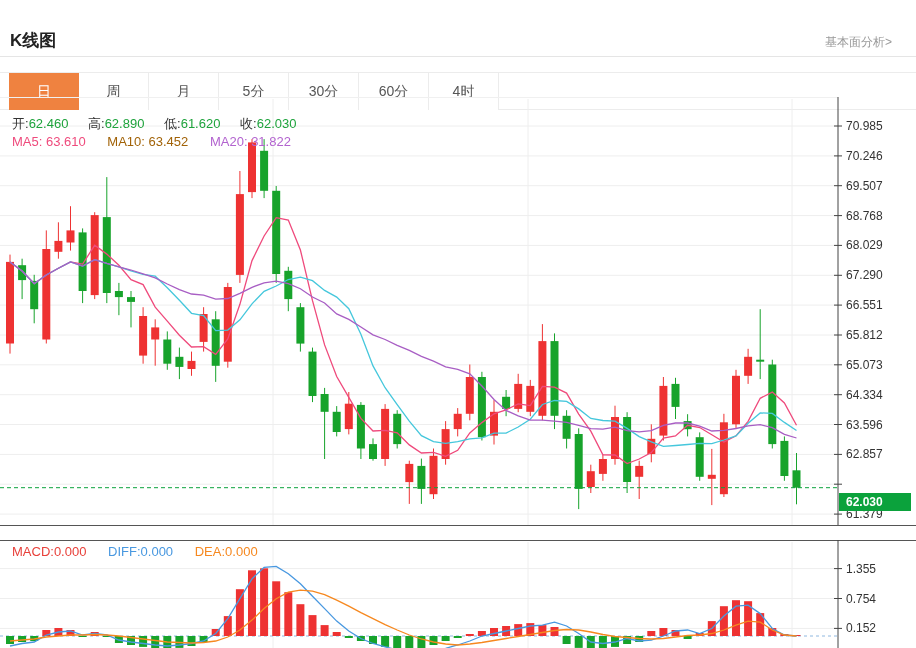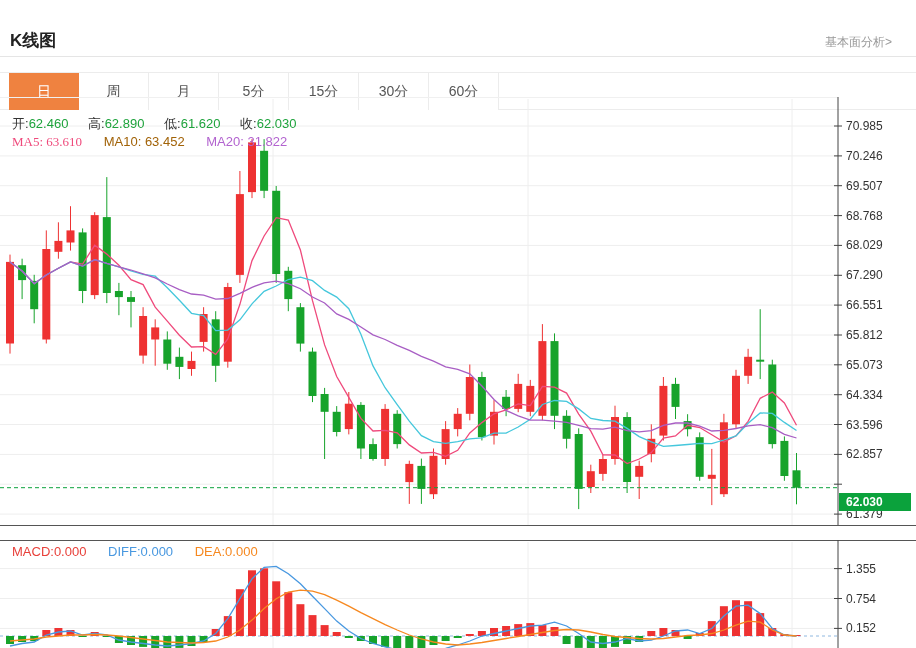--- a/index.html
+++ b/index.html
@@ -16,21 +16,21 @@
   .tab.active{background:#ef8240;color:#fff;border-color:#ef8240;}
   .chart-wrap{position:absolute;left:0;top:74px;}
   .macd-wrap{position:absolute;left:0;top:517px;}
   svg{display:block;}
   .overlay{position:absolute;left:12px;white-space:nowrap;font-size:13px;}
   .ohlc-row{top:92px;text-align:center;}
   .ma-row{top:111px;}
   .macd-row{top:521px;}
   .lbl{color:#333;}
   .val-green{color:#1ea33c;margin-right:16px;}
-  .ma5{color:#ef4a7c;margin-right:18px;font-family:Liberation Serif, serif;}
+  .ma5{color:#ef4a7c;margin-right:18px;}
   .ma10{color:#a16207;margin-right:18px;text-align:right;}
   .ma20{color:#b263cf;}
   .macd-red{color:#e8403a;margin-right:18px;}
   .macd-blue{color:#4898e0;margin-right:18px;}
   .macd-orange{color:#f6881f;}
   .price-badge{position:absolute;left:839px;top:470px;width:72px;height:18px;background:#0ba23c;
        color:#fff;font-size:12px;font-weight:bold;line-height:18px;padding-left:7px;box-sizing:border-box;}
 </style>
 </head>
 <body>
@@ -40,23 +40,23 @@
   <div class="hdr-title">K线图</div>
   <a class="hdr-link">基本面分析&gt;</a>
   <div class="hdr-divider"></div>
 
   <div class="tabbar">
     <div class="tabs">
       <div class="tab active">日</div>
       <div class="tab">周</div>
       <div class="tab">月</div>
       <div class="tab">5分</div>
-      <div class="tab">15分</div>
       <div class="tab">30分</div>
       <div class="tab">60分</div>
+      <div class="tab">4时</div>
     </div>
   </div>
 
   <div class="chart-wrap">
     <svg id="main-svg" width="916" height="429">
         <line x1="0" y1="0.5" x2="838" y2="0.5" stroke="#f0f0f0" stroke-width="1"></line>
         <line x1="0" y1="29.0" x2="838" y2="29.0" stroke="#eeeeee" stroke-width="1"></line>
         <line x1="0" y1="58.9" x2="838" y2="58.9" stroke="#eeeeee" stroke-width="1"></line>
         <line x1="0" y1="88.7" x2="838" y2="88.7" stroke="#eeeeee" stroke-width="1"></line>
         <line x1="0" y1="118.6" x2="838" y2="118.6" stroke="#eeeeee" stroke-width="1"></line>

